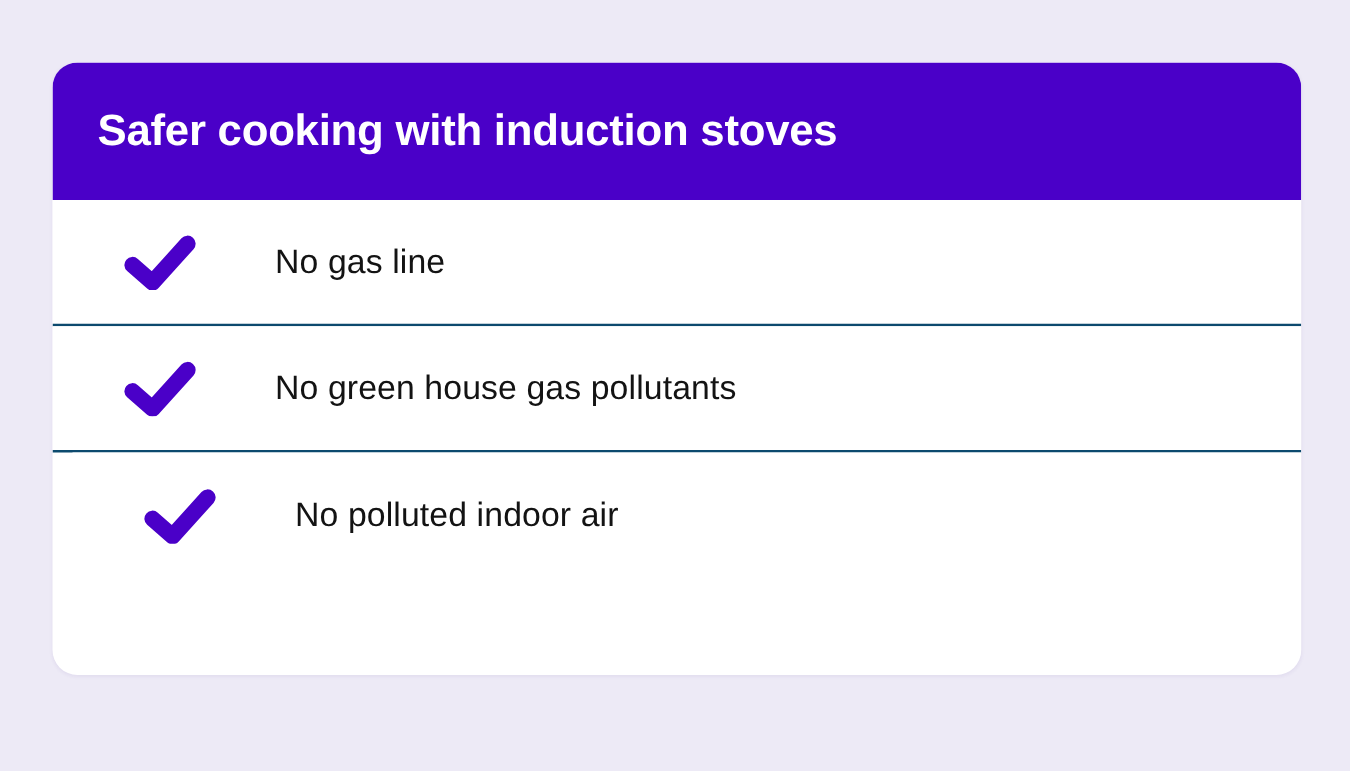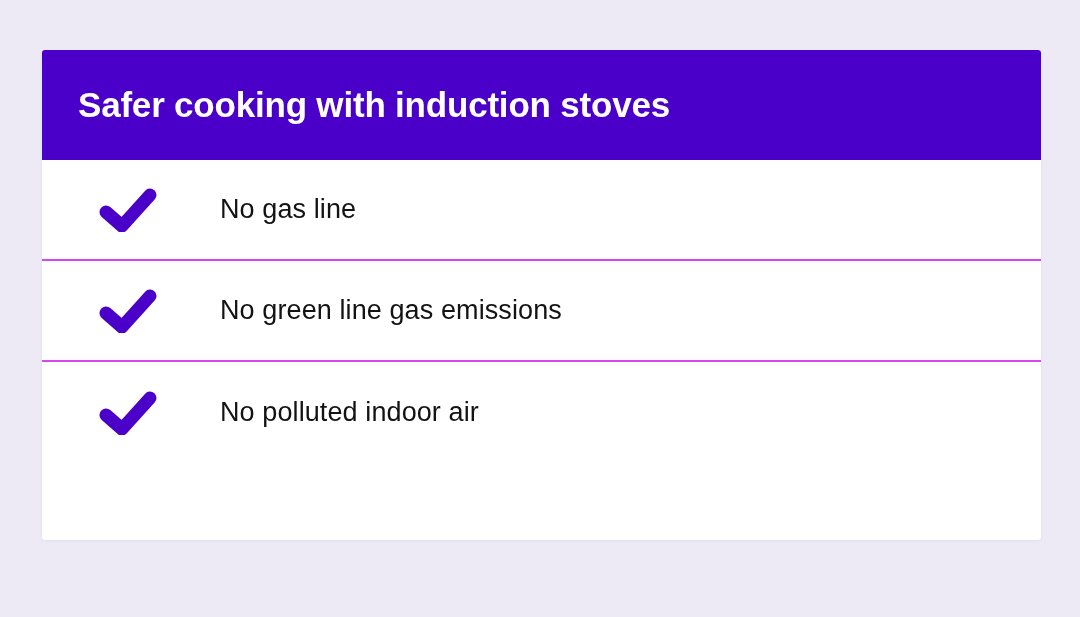--- a/index.html
+++ b/index.html
@@ -25,21 +25,21 @@
   }
 
   
   .card {
     position: absolute;
     left: 42px;
     top: 50px;
     width: 999px;
     height: 490px;
     background: #ffffff;
-    border-radius: 3px;
+    border-radius: 20px;
     overflow: hidden;
     box-shadow: 0 1px 3px rgba(70, 40, 140, 0.06);
   }
 
   
   .card-header {
     height: 110px;
     background: #4a00c8;
     display: flex;
     align-items: center;
@@ -59,25 +59,26 @@
   .rows {
     display: flex;
     flex-direction: column;
   }
 
   .row {
     height: 101px;
     display: flex;
     align-items: center;
     background: #ffffff;
-    border-bottom: 2px solid #d946ef;
+    border-bottom: 2px solid #0c4a6e;
   }
 
   .row:last-child {
     border-bottom: none;
+    margin-left: 16px;
   }
 
   .row-check {
     width: 178px;
     flex: 0 0 178px;
     display: flex;
     align-items: center;
     justify-content: flex-start;
     padding-left: 57px;
   }
@@ -117,21 +118,21 @@
         </div>
         <div class="row-label">No gas line</div>
       </div>
 
       <div class="row">
         <div class="row-check">
           <svg class="check-icon" viewBox="0 0 58 44" aria-hidden="true">
             <path d="M7 24 L23 38 L51 7" fill="none" stroke="#4a00c8" stroke-width="13" stroke-linecap="round" stroke-linejoin="round"></path>
           </svg>
         </div>
-        <div class="row-label">No green line gas emissions</div>
+        <div class="row-label">No green house gas pollutants</div>
       </div>
 
 
       <div class="row">
         <div class="row-check">
           <svg class="check-icon" viewBox="0 0 58 44" aria-hidden="true">
             <path d="M7 24 L23 38 L51 7" fill="none" stroke="#4a00c8" stroke-width="13" stroke-linecap="round" stroke-linejoin="round"></path>
           </svg>
         </div>
         <div class="row-label">No polluted indoor air</div>

